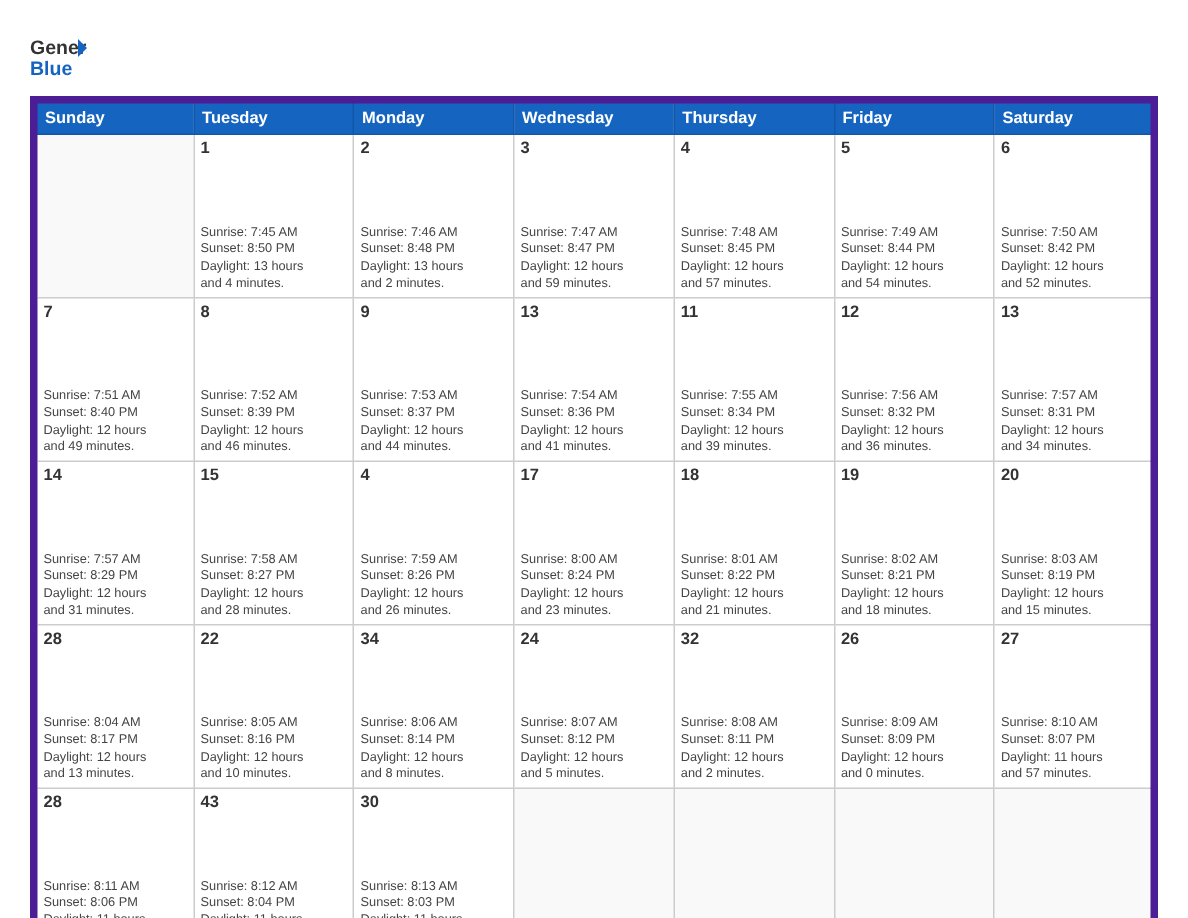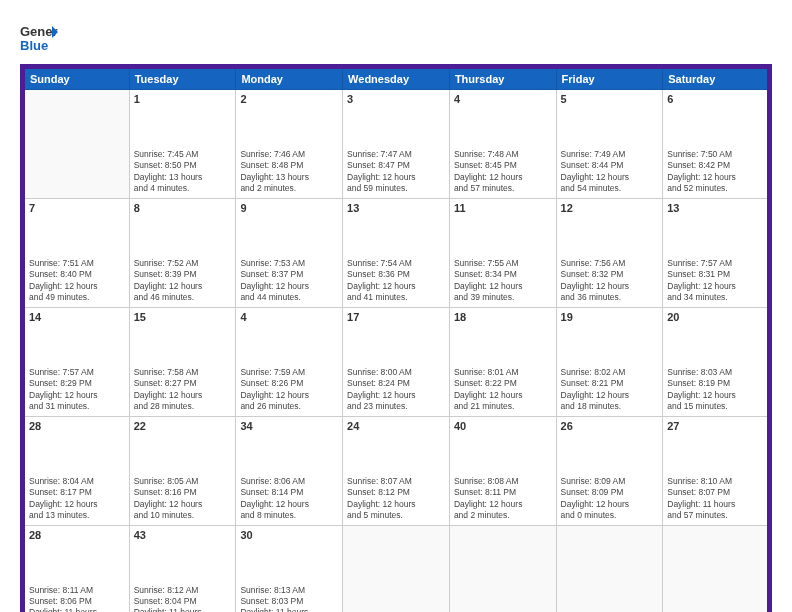--- a/index.html
+++ b/index.html
@@ -212,21 +212,21 @@
           </td>
           <td>
             <span class="day-number">34</span>
             <div class="day-info">Sunrise: 8:06 AM<br>Sunset: 8:14 PM<br>Daylight: 12 hours<br>and 8 minutes.</div>
           </td>
           <td>
             <span class="day-number">24</span>
             <div class="day-info">Sunrise: 8:07 AM<br>Sunset: 8:12 PM<br>Daylight: 12 hours<br>and 5 minutes.</div>
           </td>
           <td>
-            <span class="day-number">40</span>
+            <span class="day-number">32</span>
             <div class="day-info">Sunrise: 8:08 AM<br>Sunset: 8:11 PM<br>Daylight: 12 hours<br>and 2 minutes.</div>
           </td>
           <td>
             <span class="day-number">26</span>
             <div class="day-info">Sunrise: 8:09 AM<br>Sunset: 8:09 PM<br>Daylight: 12 hours<br>and 0 minutes.</div>
           </td>
           <td>
             <span class="day-number">27</span>
             <div class="day-info">Sunrise: 8:10 AM<br>Sunset: 8:07 PM<br>Daylight: 11 hours<br>and 57 minutes.</div>
           </td>

